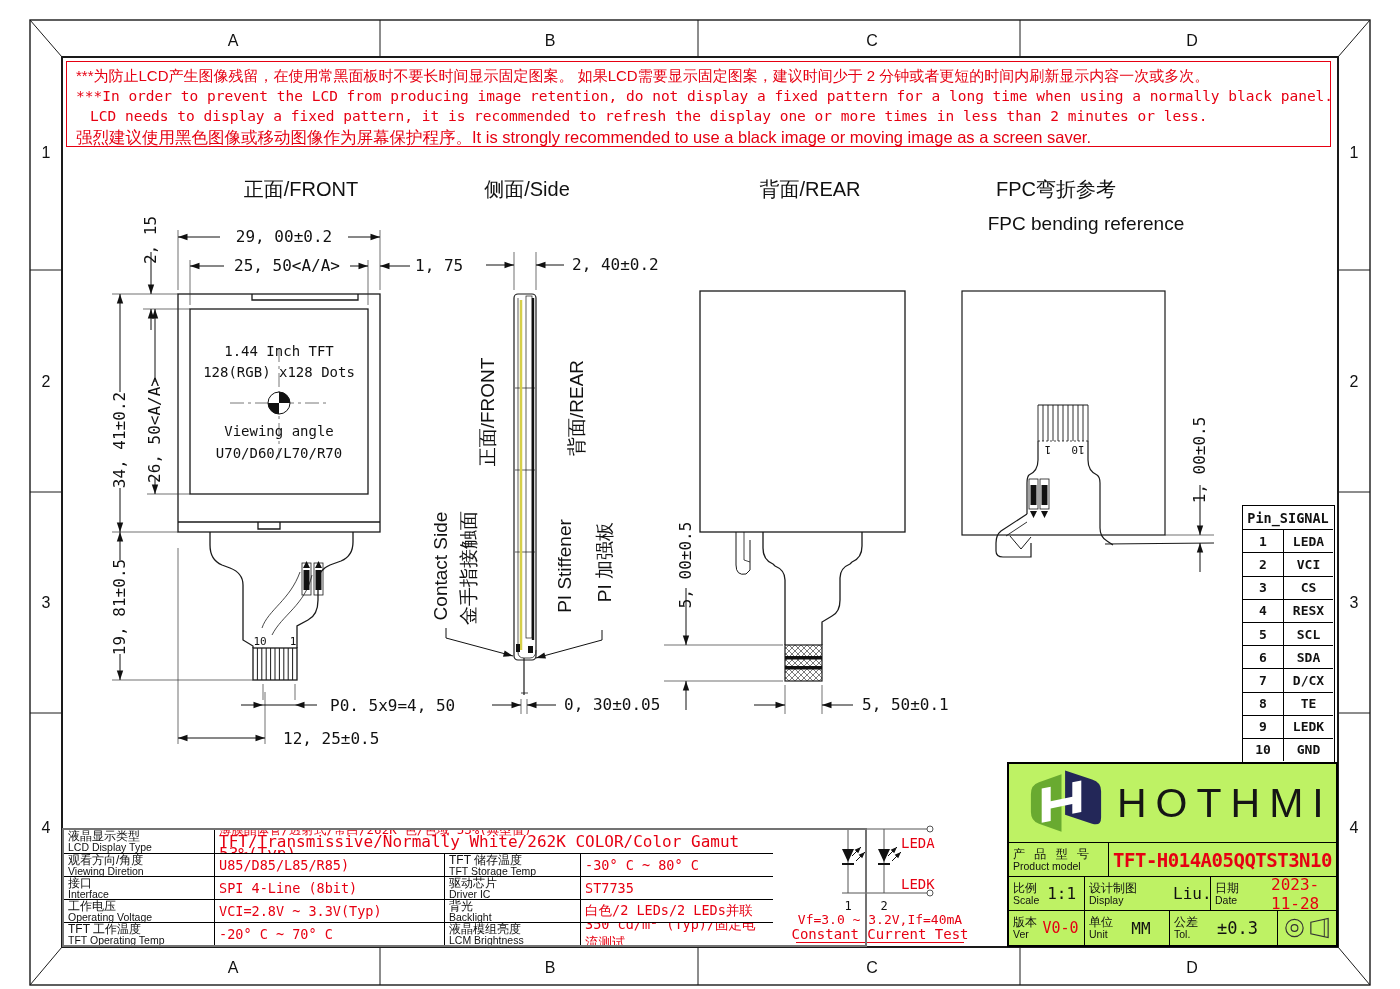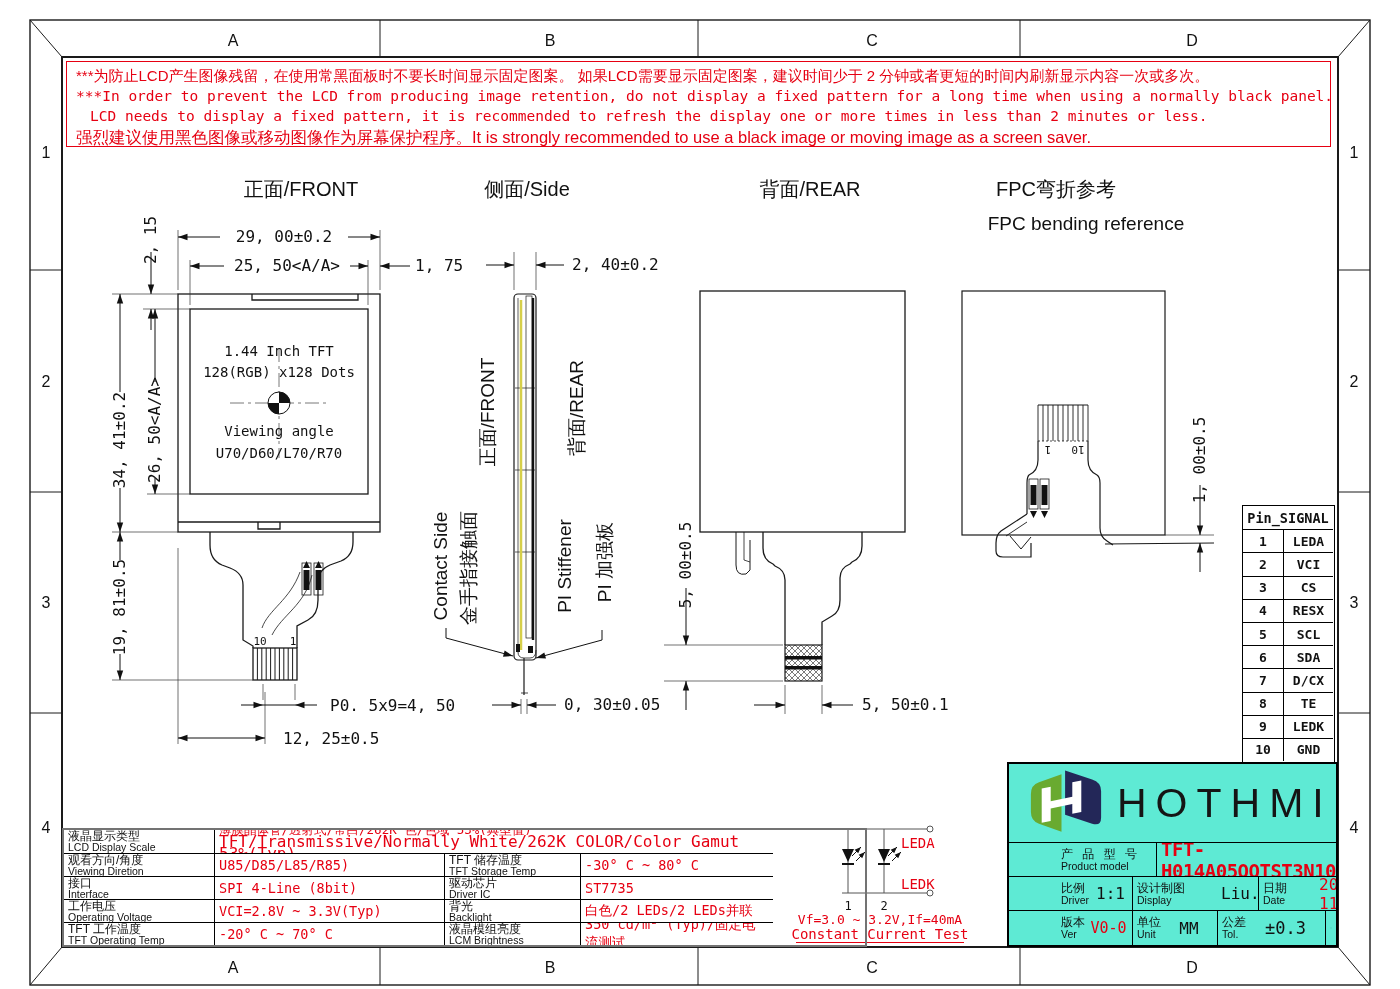--- a/index.html
+++ b/index.html
@@ -43,25 +43,25 @@
   .pintable{position:absolute;left:1242px;top:505px;width:93px;height:258px;box-sizing:border-box;
             border:1.5px solid #000;display:grid;grid-template-columns:40px 50px;grid-auto-rows:23.2px;
             font-family:"DejaVu Sans Mono",monospace;font-size:13px;font-weight:bold;}
   .pc{box-sizing:border-box;border-left:1px solid #000;border-top:1px solid #000;
       display:flex;align-items:center;justify-content:center;overflow:hidden;}
   .pc.h{grid-column:1/3;border-left:none;border-top:none;font-size:13.5px;}
   .pc.c0{border-left:none;}
 
   
   .tblock{position:absolute;left:1007px;top:762px;width:331px;height:185px;box-sizing:border-box;
-          border:2px solid #000;background:#5eead4;}
+          border:2px solid #000;background:#bef264;}
   .tb-logo{height:79px;border-bottom:1px solid #000;box-sizing:border-box;display:flex;align-items:center;padding-left:14px;}
   .brand{font-size:41px;letter-spacing:9px;font-weight:400;color:#151515;margin-left:8px;
          font-family:"Liberation Sans",sans-serif;}
-  .tbrow{display:flex;box-sizing:border-box;border-bottom:1px solid #000;height:34px;padding-left:48px;}
+  .tbrow{display:flex;box-sizing:border-box;border-bottom:1px solid #000;height:34px;}
   .tbrow.last{border-bottom:none;}
   .tbc{box-sizing:border-box;border-right:1px solid #000;display:flex;align-items:center;padding:0 4px;overflow:hidden;}
   .tbc:last-child{border-right:none;}
   .tlabel{display:flex;flex-direction:column;justify-content:center;margin-right:4px;flex:none;}
   .tlabel .cn{font-size:12px;line-height:13px;}
   .tlabel .en{font-size:10.5px;line-height:11px;}
   .tval{font-size:16px;font-family:"DejaVu Sans Mono",monospace;margin:0 auto;}
   .tval.red{color:#e60012;}
   .model-val{color:#e60012;font-weight:bold;font-size:19px;letter-spacing:-0.5px;font-family:"DejaVu Sans Mono",monospace;margin:0 auto;}
 </style>
@@ -372,21 +372,21 @@
 <div class="warnbox">
   <div class="w1">***为防止LCD产生图像残留，在使用常黑面板时不要长时间显示固定图案。 如果LCD需要显示固定图案，建议时间少于 2 分钟或者更短的时间内刷新显示内容一次或多次。</div>
   <div class="w2">***In order to prevent the LCD from producing image retention, do not display a fixed pattern for a long time when using a normally black panel.If the</div>
   <div class="w3">LCD needs to display a fixed pattern, it is recommended to refresh the display one or more times in less than 2 minutes or less.</div>
   <div class="w4">强烈建议使用黑色图像或移动图像作为屏幕保护程序。It is strongly recommended to use a black image or moving image as a screen saver.</div>
 </div>
 
 <div class="spec">
   <div class="sc c0 r0">
     <div class="cn">液晶显示类型</div>
-    <div class="en">LCD Display Scale</div>
+    <div class="en">LCD Display Type</div>
   </div>
   <div class="sc val r0 span3">
     <div class="cn">薄膜晶体管/透射式/常白/262K 色/色域 53%(典型值)</div>
     <div class="en">TFT/Transmissive/Normally White/262K COLOR/Color Gamut 53%(Typ)</div>
   </div>
 
   <div class="sc c0">
     <div class="cn">观看方向/角度</div>
     <div class="en">Viewing Diretion</div>
   </div>
@@ -472,21 +472,21 @@
       </div>
     </div>
     <div class="tbc" style="flex:1;">
       <div class="model-val">TFT-H014A05QQTST3N10</div>
     </div>
   </div>
   <div class="tbrow">
     <div class="tbc" style="width:76px;">
       <div class="tlabel">
         <div class="cn">比例</div>
-        <div class="en">Driver</div>
+        <div class="en">Scale</div>
       </div>
       <div class="tval">1:1</div>
     </div>
     <div class="tbc" style="width:126px;gap:32px;">
       <div class="tlabel">
         <div class="cn">设计制图</div>
         <div class="en">Display</div>
       </div>
       <div class="tval">Liu.YL</div>
     </div>

